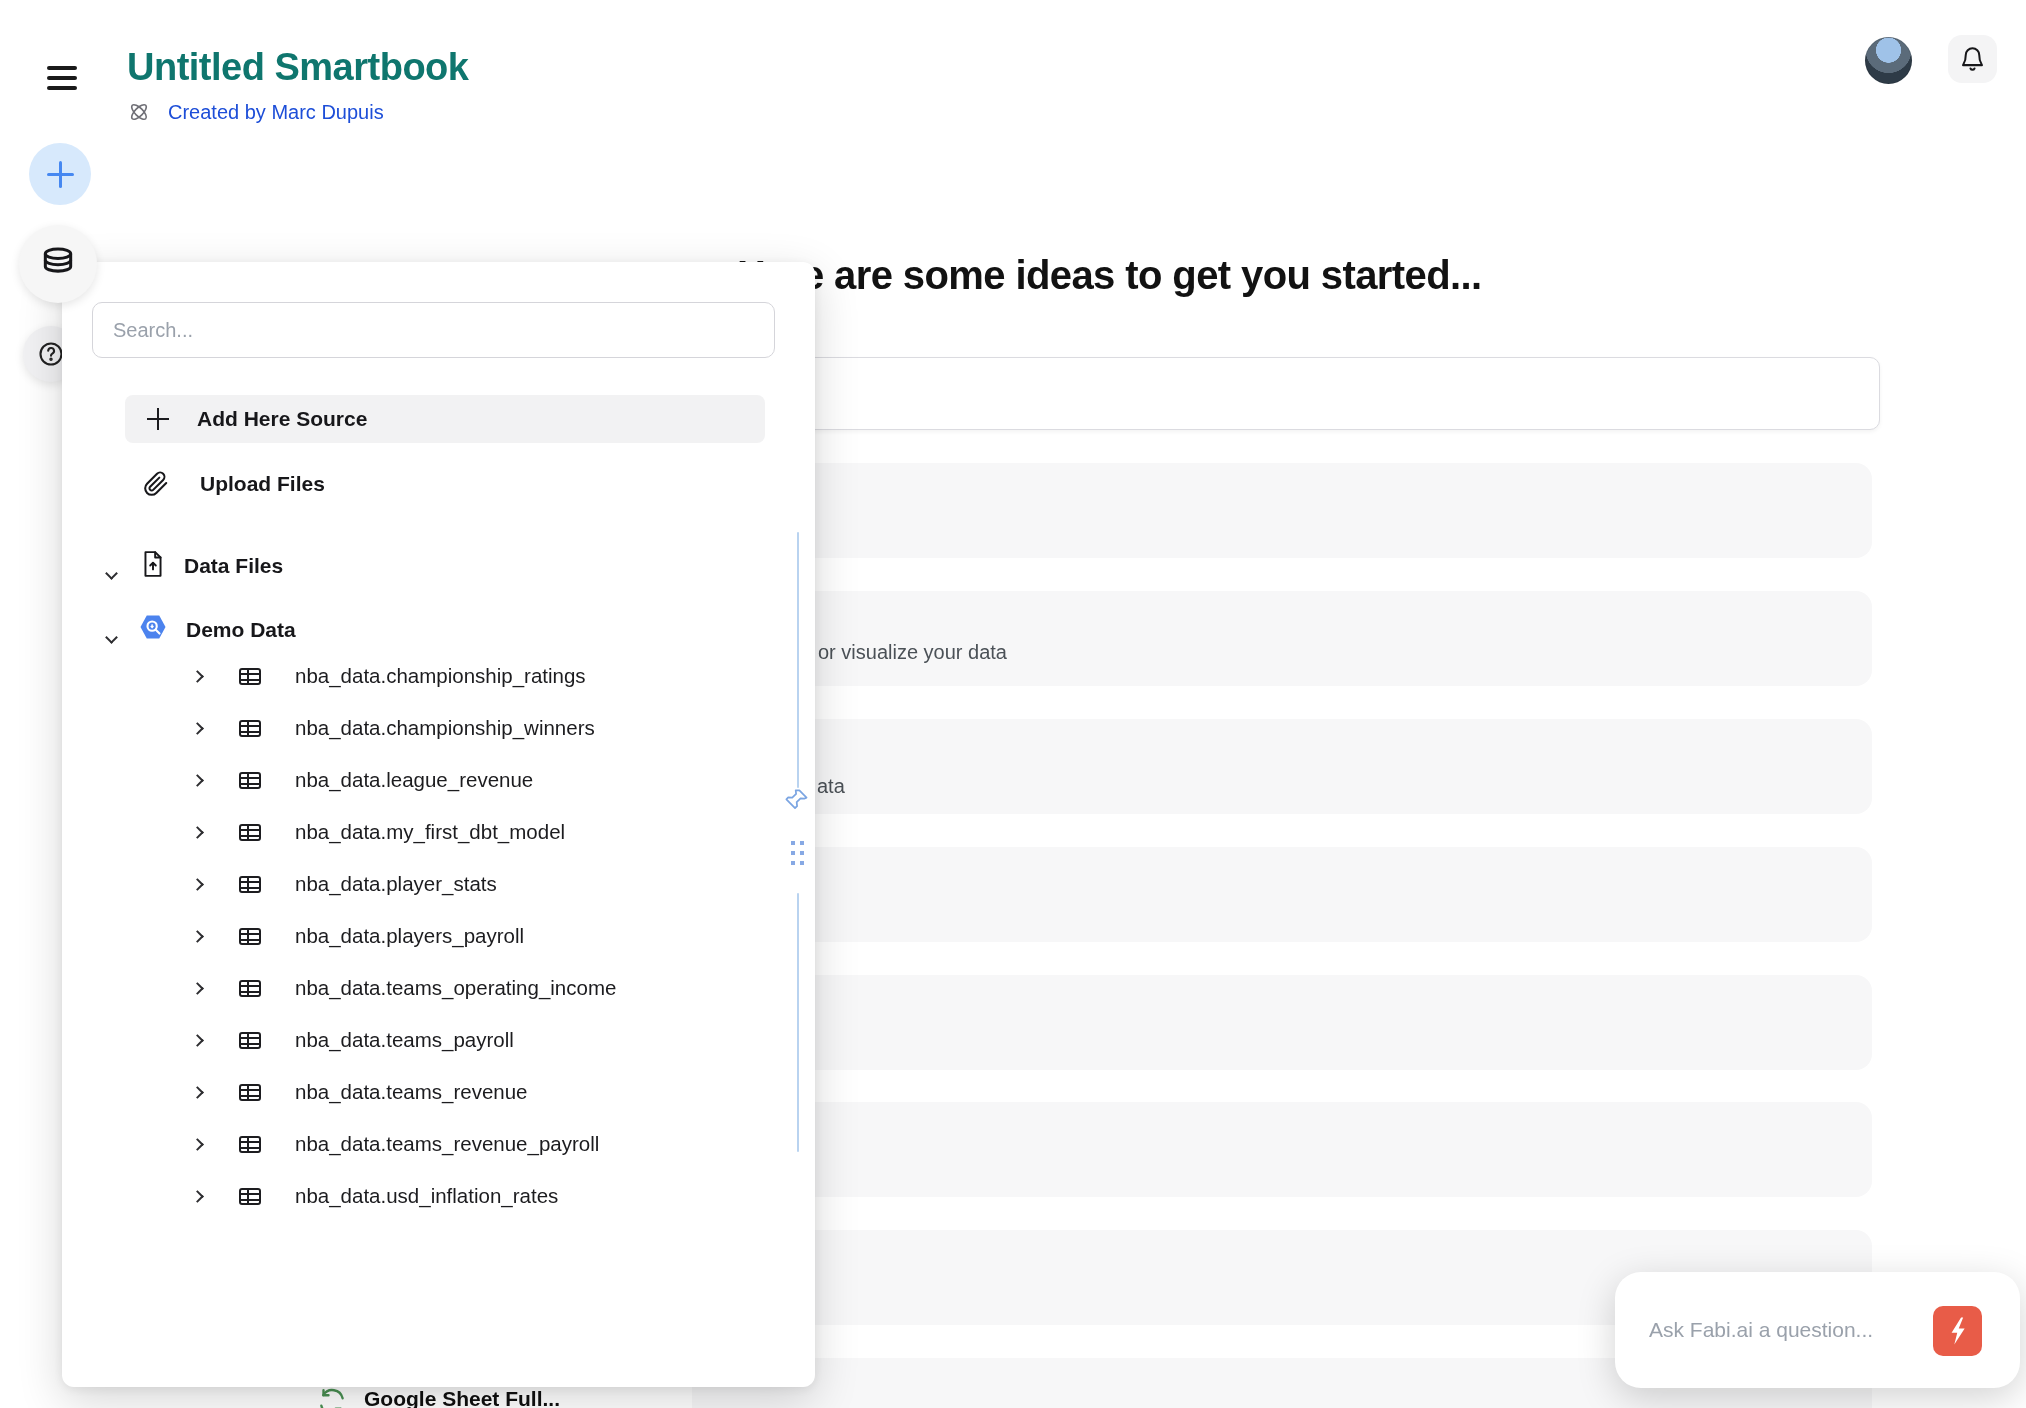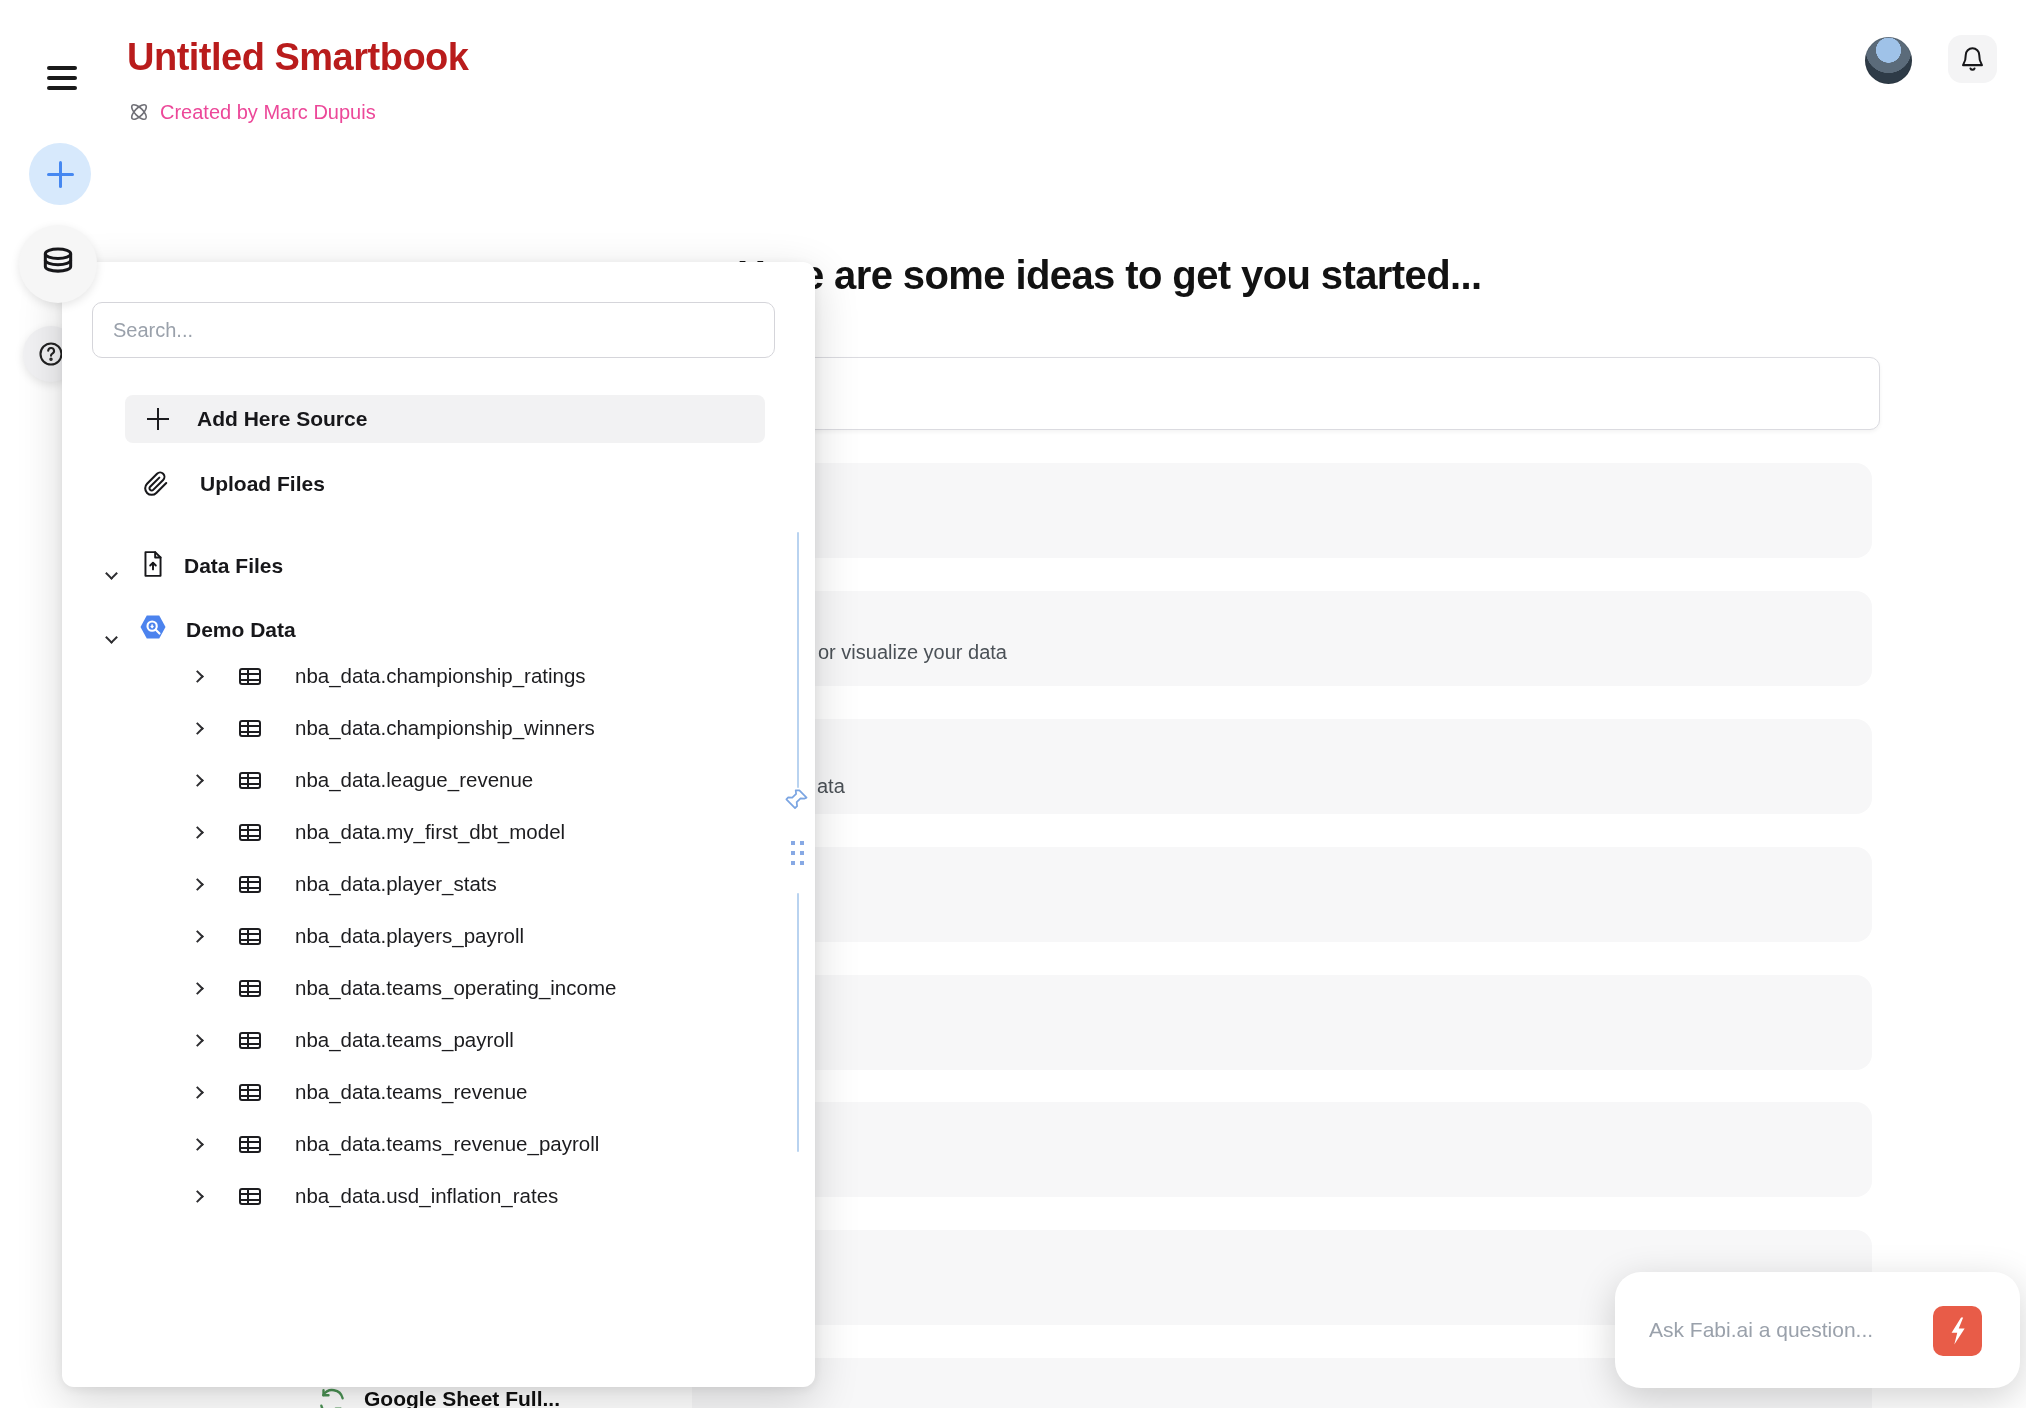--- a/index.html
+++ b/index.html
@@ -3,22 +3,22 @@
 <meta charset="utf-8">
 <style>
   html,body{margin:0;padding:0;background:#fff;}
   #stage{position:relative;width:2026px;height:1408px;overflow:hidden;
          font-family:"Liberation Sans","DejaVu Sans",sans-serif;color:#141414;background:#fff;}
   .abs{position:absolute;}
 
   
   .hamburger{left:47px;top:66px;width:30px;height:24px;cursor:pointer;}
   .hamburger span{display:block;height:3.5px;background:#1a1a1a;border-radius:2px;margin-bottom:6.5px;}
-  .page-title{left:127px;top:36px;font-size:38px;font-weight:700;letter-spacing:-.5px;color:#b91c1c;}
-  .subtitle{left:127px;top:100px;display:flex;align-items:center;gap:9px;color:#ec4899;font-size:20px;}
+  .page-title{left:127px;top:46px;font-size:38px;font-weight:700;letter-spacing:-.5px;color:#0f766e;}
+  .subtitle{left:127px;top:100px;display:flex;align-items:center;gap:17px;color:#1d4ed8;font-size:20px;}
   .avatar{left:1865px;top:37px;width:47px;height:47px;border-radius:50%;
           background:radial-gradient(circle at 50% 28%,#9fc2e8 0 30%,#5b6b7a 31% 55%,#2e3b47 56% 100%);
           box-shadow:inset 0 0 0 1px rgba(0,0,0,.08);cursor:pointer;}
   .bell-btn{left:1948px;top:35px;width:49px;height:48px;border-radius:14px;background:#f4f4f5;
             display:flex;align-items:center;justify-content:center;cursor:pointer;}
 
   
   .fab{border-radius:50%;display:flex;align-items:center;justify-content:center;cursor:pointer;}
   .fab-plus{left:29px;top:143px;width:62px;height:62px;background:#d7e9fc;z-index:30;}
   .fab-db{left:19px;top:225px;width:78px;height:78px;background:#f6f6f6;z-index:30;

